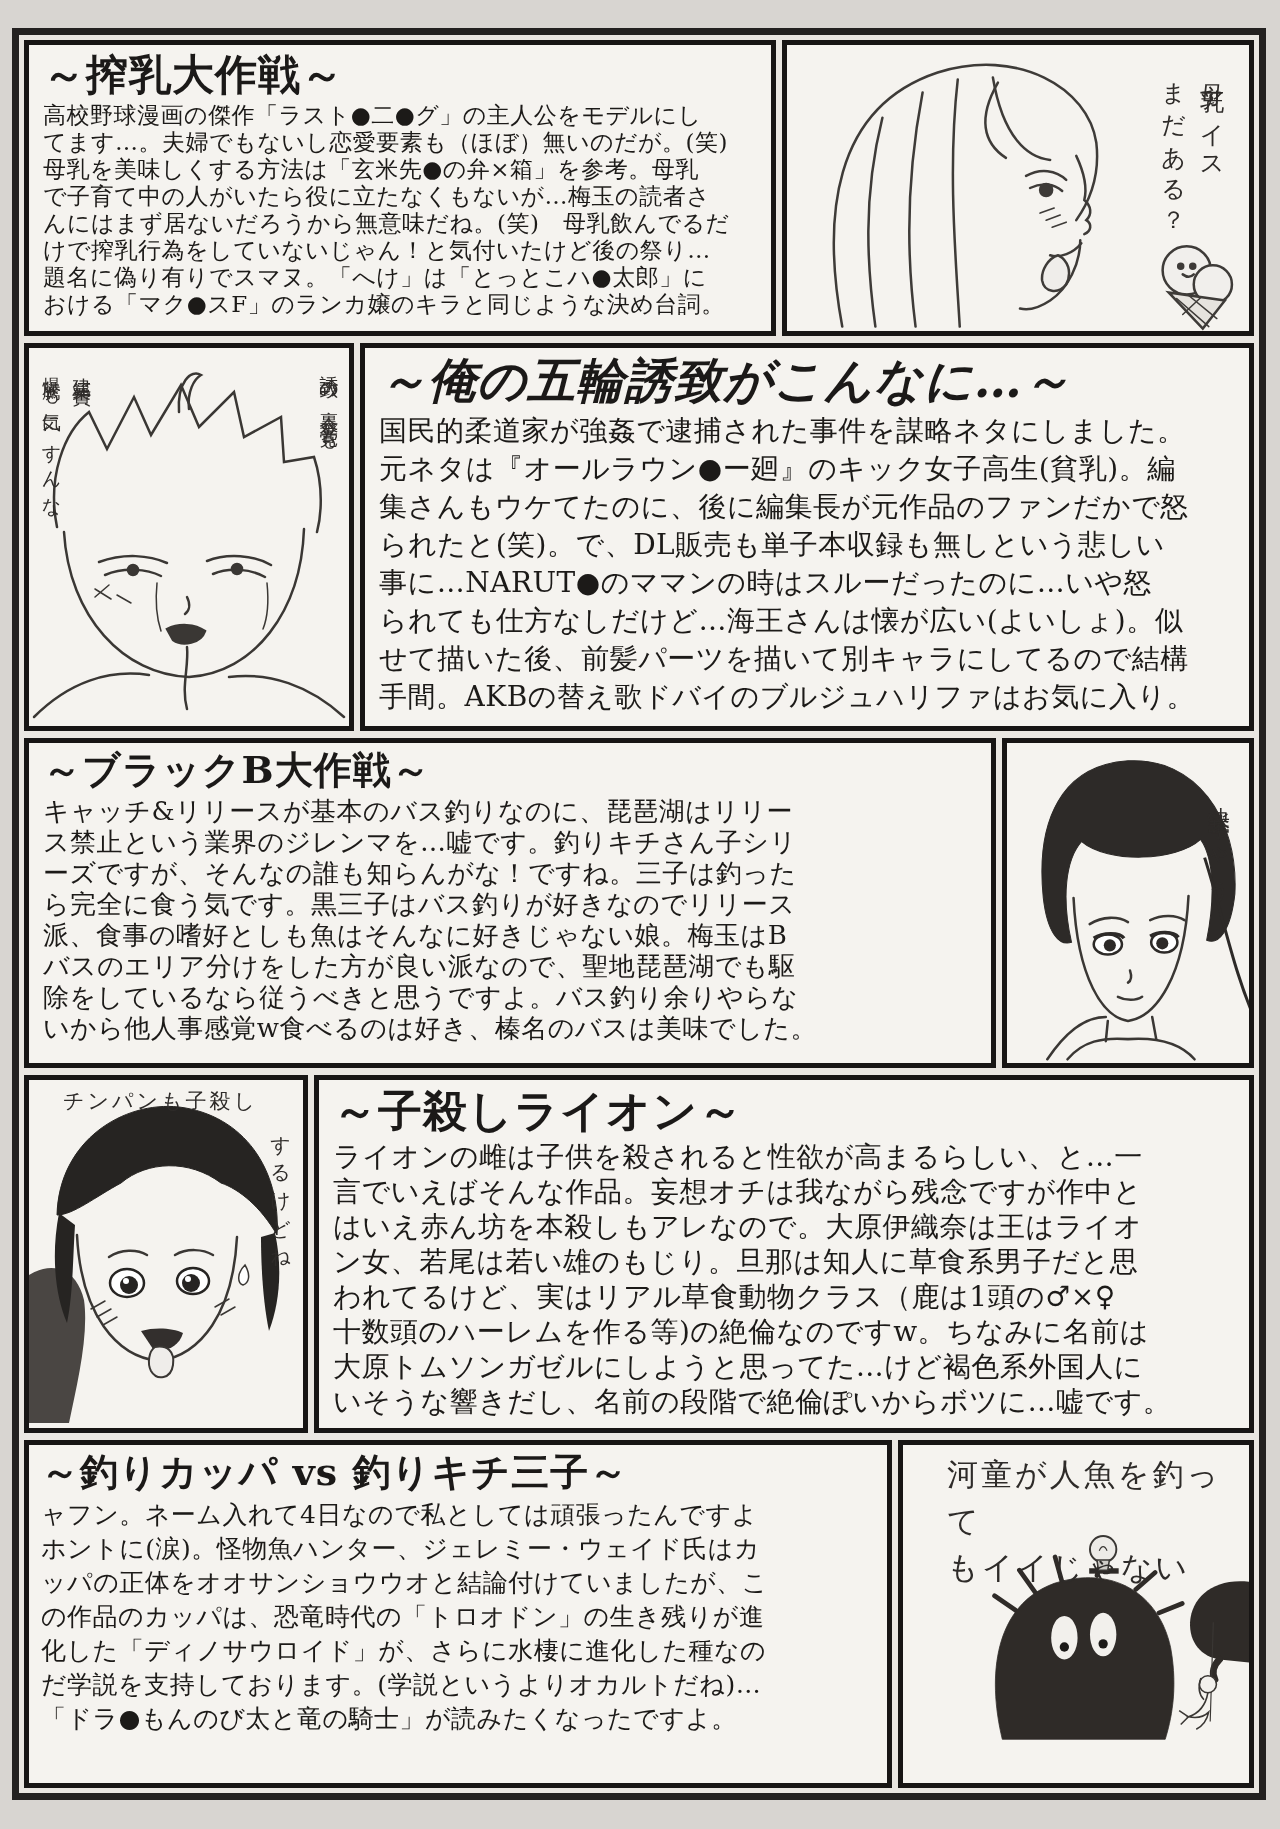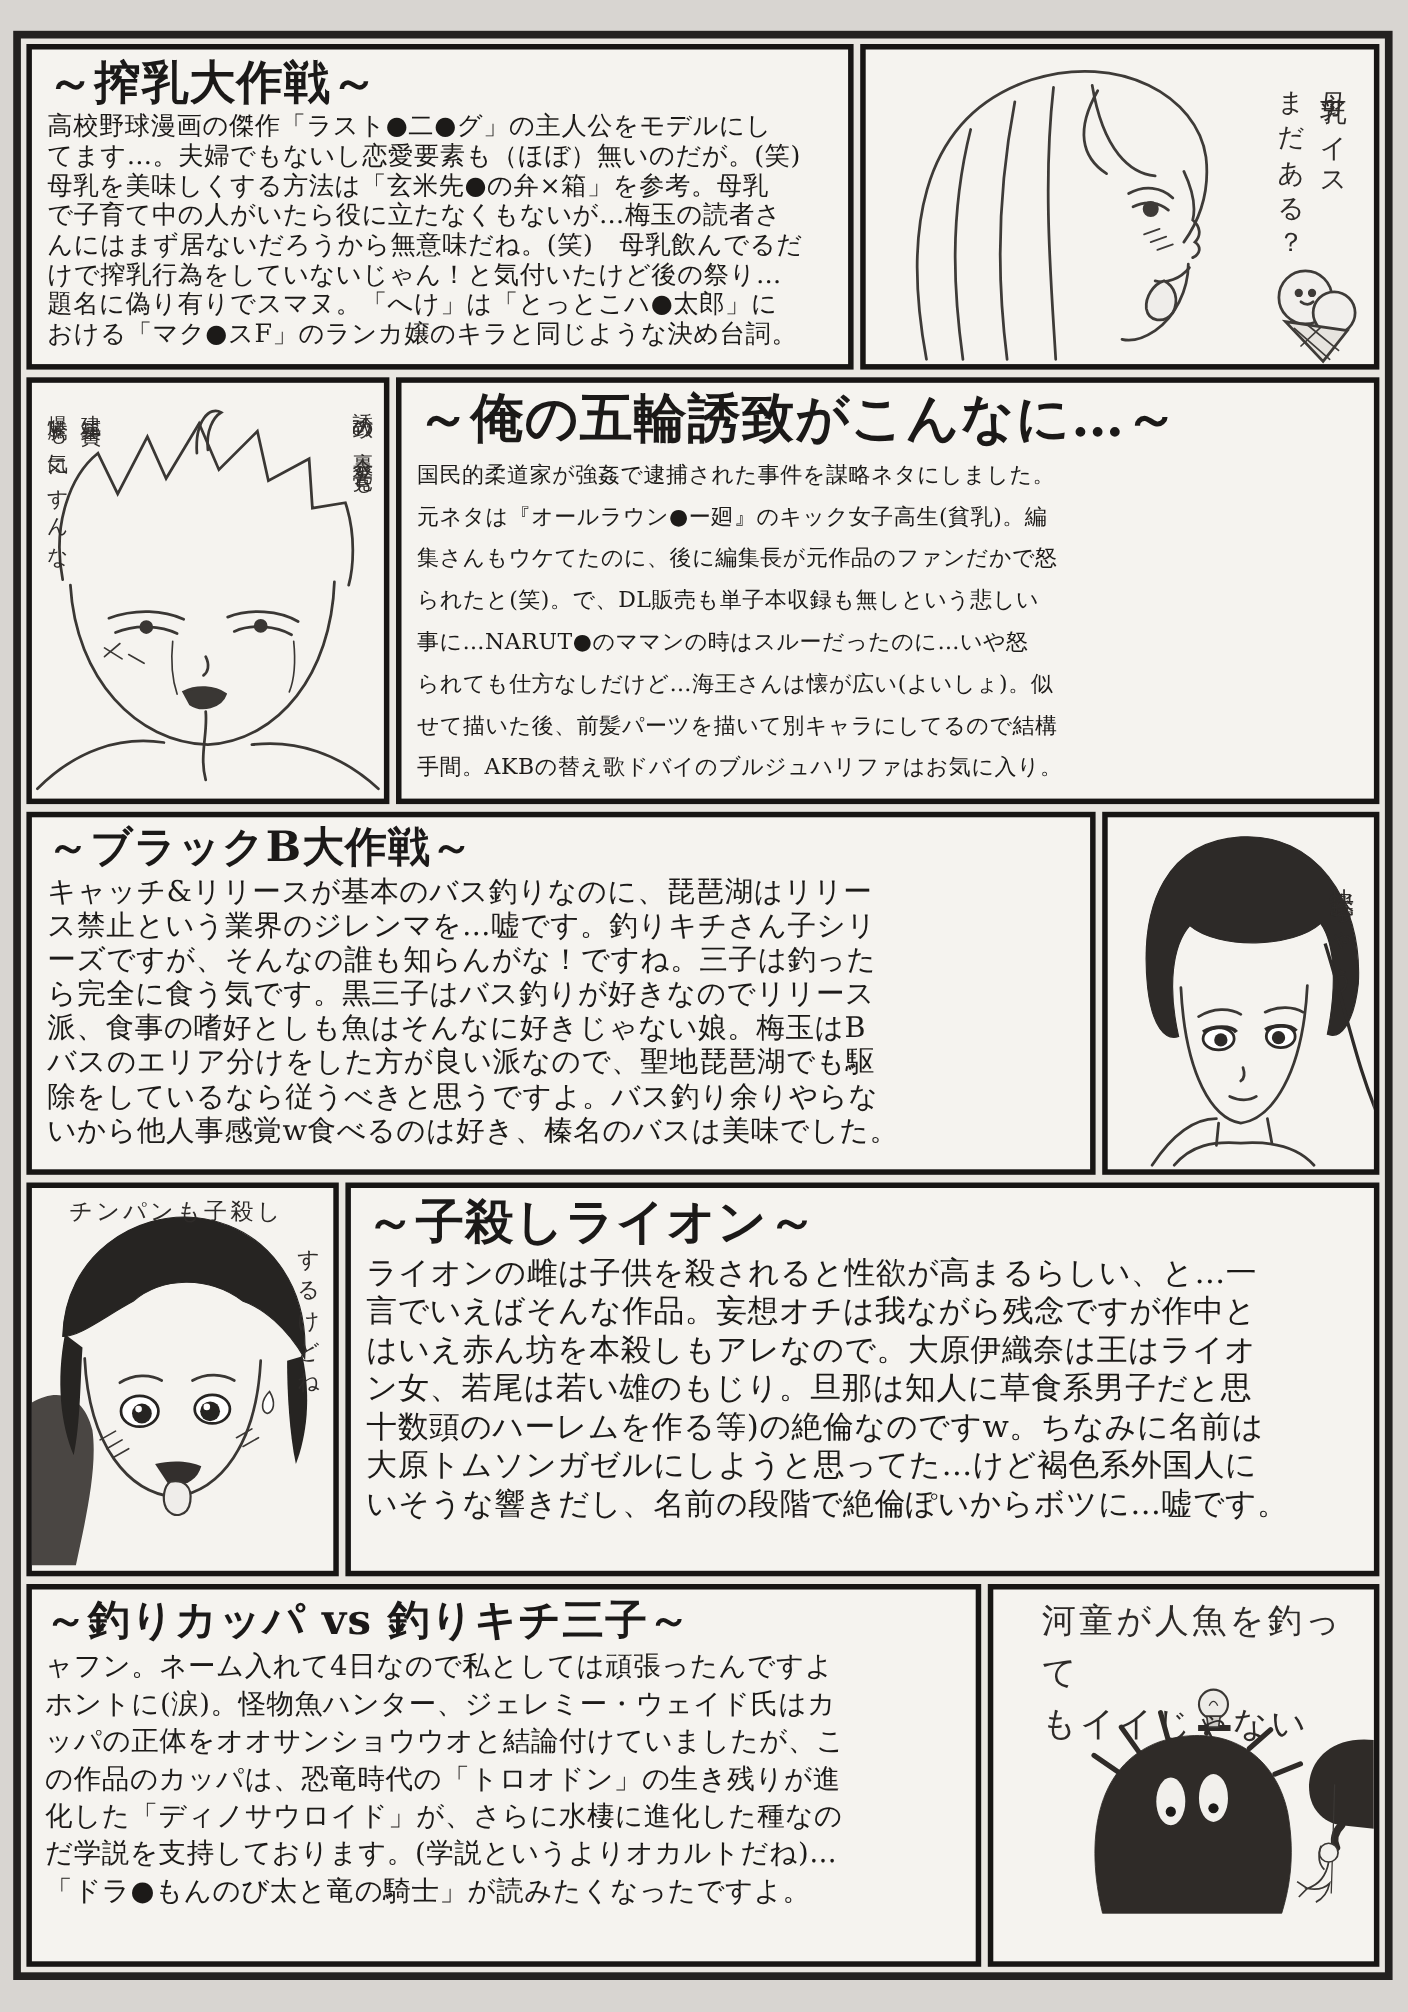--- a/index.html
+++ b/index.html
@@ -6,21 +6,21 @@
   body{font-family:"DejaVu Serif","Liberation Serif",serif;color:#1c1a18;}
   .sheet{position:absolute;left:12px;top:28px;width:1254px;height:1772px;box-sizing:border-box;
          border:7px solid #232120;background:#e9e6e1;padding:5px;display:flex;flex-direction:column;gap:7px;}
   .row{display:flex;gap:6px;justify-content:center;}
   .panel{box-sizing:border-box;border:5px solid #171514;background:#f5f3ef;position:relative;overflow:hidden;}
   .text-panel{padding:6px 14px 4px 14px;}
   .title{margin:0 0 4px 0;font-weight:700;letter-spacing:1px;line-height:1.12;color:#1b1918;}
   .line{white-space:nowrap;letter-spacing:0.5px;}
   
   .r1 .title{font-size:42px;}  .r1 .line{font-size:23px;line-height:27px;}
-  .r2 .title{font-size:48px;}  .r2 .line{font-size:20px;line-height:38px;}
+  .r2 .title{font-size:48px;font-style:italic;}  .r2 .line{font-size:28px;line-height:38px;}
   .r3 .title{font-size:38px;}  .r3 .line{font-size:26px;line-height:31px;}
   .r4 .title{font-size:44px;}  .r4 .line{font-size:28px;line-height:35px;}
   .r5 .title{font-size:38px;}  .r5 .line{font-size:25px;line-height:34px;}
   .illust-panel svg{position:absolute;left:0;bottom:0;width:100%;height:100%;}
   .vtext{position:absolute;writing-mode:vertical-rl;text-orientation:mixed;white-space:pre;
          font-family:"DejaVu Sans","Liberation Sans",sans-serif;font-size:21px;line-height:1.6;
          letter-spacing:5px;color:#2e2b29;}
   .htext{position:absolute;white-space:pre-line;font-family:"DejaVu Sans","Liberation Sans",sans-serif;
          font-size:23px;line-height:1.5;letter-spacing:3px;color:#2e2b29;}
 </style>
@@ -182,20 +182,21 @@
       <div class="htext" style="top:6px;left:34px;font-size:21px">チンパンも子殺し</div>
       <div class="vtext" style="top:42px;right:6px;font-size:20px">するけどね</div>
     </aside>
     <section class="panel text-panel" style="flex:1">
       <h2 class="title">～子殺しライオン～</h2>
       <div>
         <div class="line">ライオンの雌は子供を殺されると性欲が高まるらしい、と…一</div>
         <div class="line">言でいえばそんな作品。妄想オチは我ながら残念ですが作中と</div>
         <div class="line">はいえ赤ん坊を本殺しもアレなので。大原伊織奈は王はライオ</div>
         <div class="line">ン女、若尾は若い雄のもじり。旦那は知人に草食系男子だと思</div>
+        <div class="line">われてるけど、実はリアル草食動物クラス（鹿は1頭の♂×♀</div>
         <div class="line">十数頭のハーレムを作る等)の絶倫なのですw。ちなみに名前は</div>
         <div class="line">大原トムソンガゼルにしようと思ってた…けど褐色系外国人に</div>
         <div class="line">いそうな響きだし、名前の段階で絶倫ぽいからボツに…嘘です。</div>
       </div>
     </section>
   </div>
 
   <div class="row r5" style="height:348px">
     <section class="panel text-panel" style="width:868px;padding:6px 10px 4px 12px">
       <h2 class="title">～釣りカッパ vs 釣りキチ三子～</h2>

